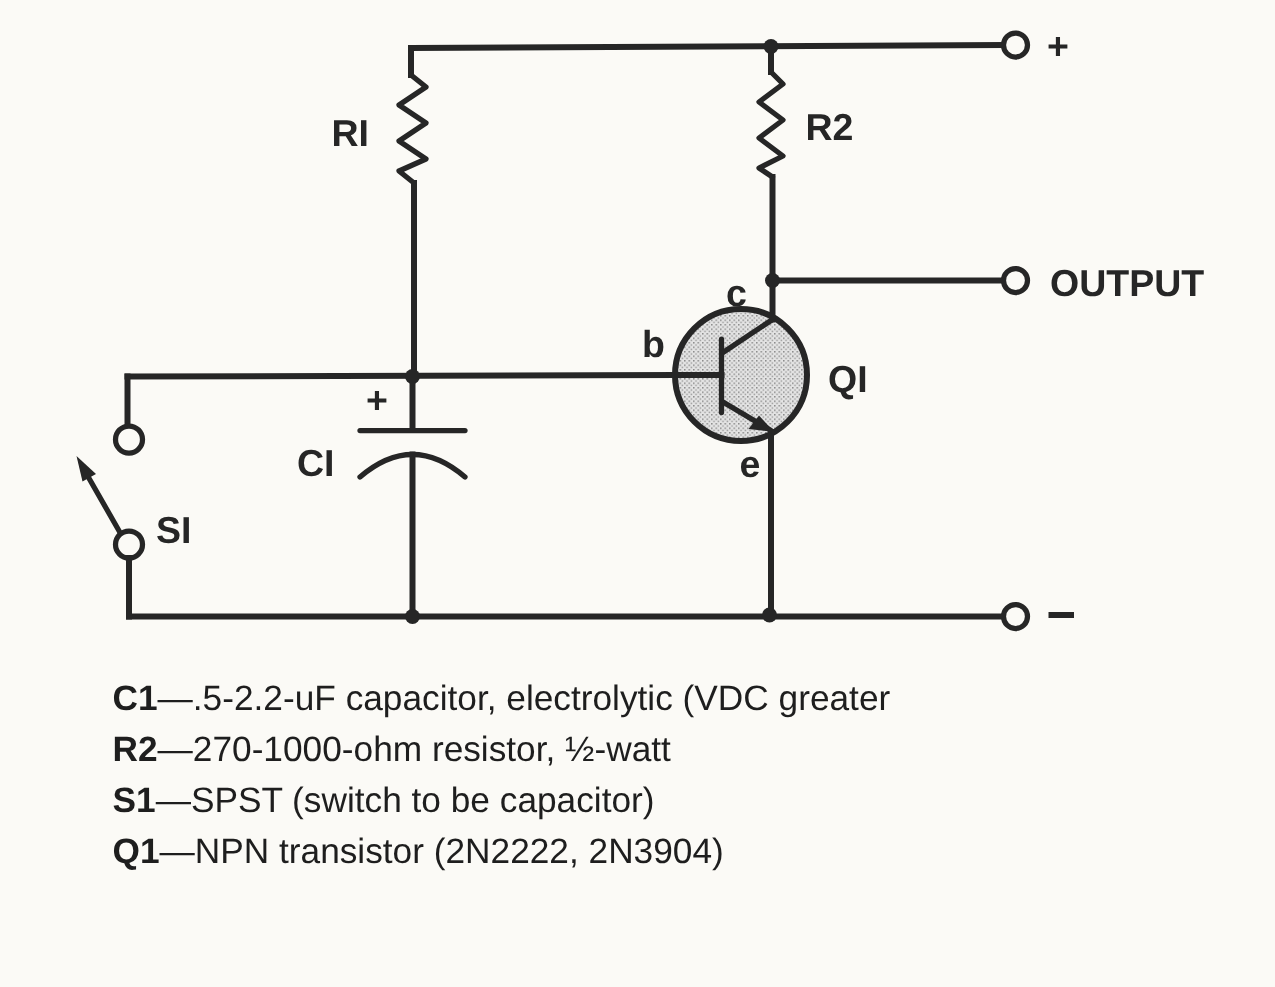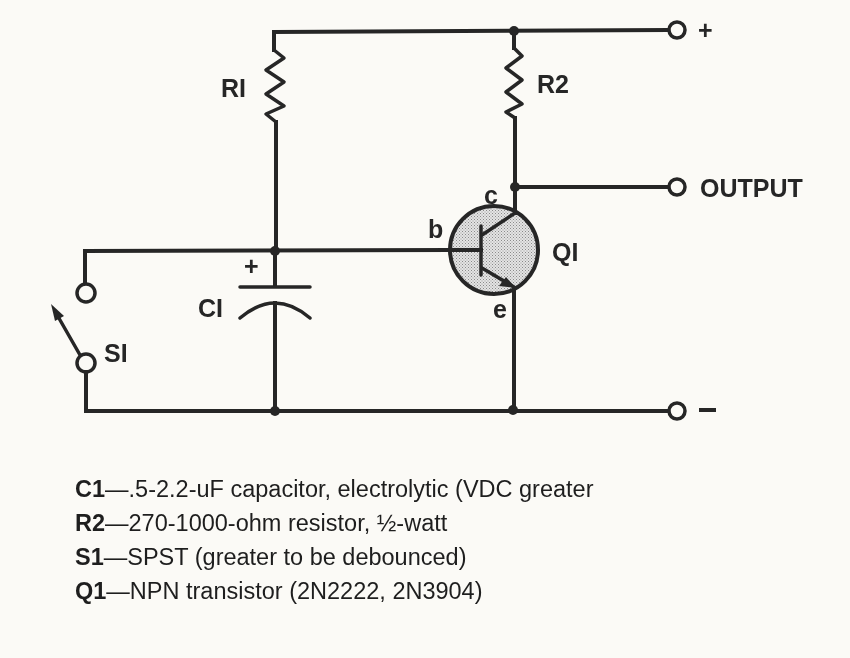--- a/index.html
+++ b/index.html
@@ -3,21 +3,21 @@
   <meta charset="utf-8">
   <style>
     html, body { margin: 0; padding: 0; }
     body { width: 850px; height: 658px; background: #fbfaf6; position: relative; overflow: hidden; font-family: "Liberation Sans", sans-serif; }
     #schematic { position: absolute; left: 0; top: 0; width: 850px; height: 440px; }
     .wire { stroke: #262626; stroke-width: 4; fill: none; stroke-linecap: square; }
     .thin { stroke: #262626; stroke-width: 3.5; fill: none; stroke-linecap: round; stroke-linejoin: round; }
     .dot { fill: #262626; }
     .term { fill: #fbfaf6; stroke: #262626; stroke-width: 3.5; }
     .lbl { font-family: "Liberation Sans", sans-serif; font-size: 25px; font-weight: bold; fill: #262626; }
-    #parts { position: absolute; left: 75px; top: 472px; width: 760px; font-family: "Liberation Sans", sans-serif; font-size: 23.5px; line-height: 34px; color: #1e1e1e; }
+    #parts { position: absolute; left: 75px; top: 448px; width: 760px; font-family: "Liberation Sans", sans-serif; font-size: 23.5px; line-height: 34px; color: #1e1e1e; }
     .part-line { white-space: nowrap; }
     .ref { font-weight: bold; }
   </style>
 </head>
 <body>
 
 <svg id="schematic" viewBox="0 0 850 440" xmlns="http://www.w3.org/2000/svg">
   <defs>
     <pattern id="stipple" width="3" height="3" patternUnits="userSpaceOnUse">
       <rect width="3" height="3" fill="#e4e4e4"></rect>
@@ -98,15 +98,15 @@
     <text class="lbl" x="428" y="238">b</text>
     <text class="lbl" x="484" y="204">c</text>
     <text class="lbl" x="493" y="318">e</text>
     <text class="lbl" x="552" y="261">QI</text>
   </g>
 </svg>
 
 <div id="parts">
   <div class="part-line"><span class="ref">C1</span><span>—</span><span>.5-2.2-uF capacitor, electrolytic (VDC greater</span></div>
   <div class="part-line"><span class="ref">R2</span><span>—</span><span>270-1000-ohm resistor, ½-watt</span></div>
-  <div class="part-line"><span class="ref">S1</span><span>—</span><span>SPST (greater to be debounced)</span></div>
+  <div class="part-line"><span class="ref">S1</span><span>—</span><span>SPST (switch to be capacitor)</span></div>
   <div class="part-line"><span class="ref">Q1</span><span>—</span><span>NPN transistor (2N2222, 2N3904)</span></div>
 </div>
 
 </body></html>

